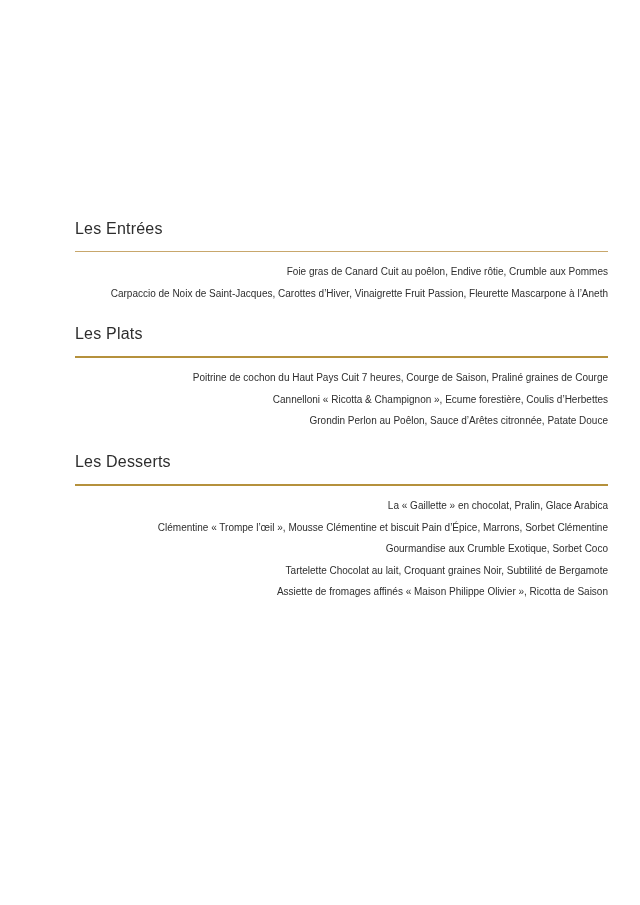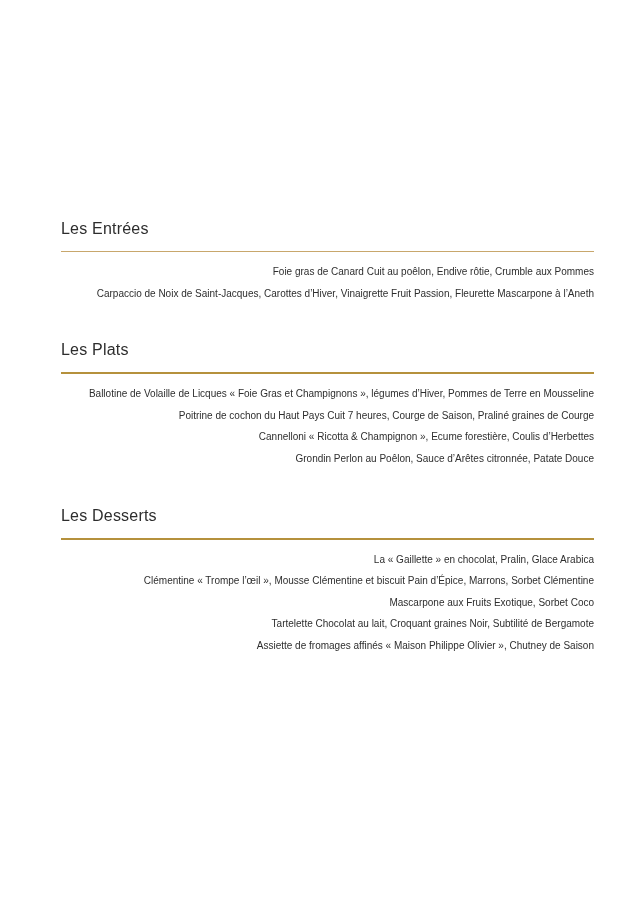--- a/index.html
+++ b/index.html
@@ -15,27 +15,27 @@
     overflow: hidden;
   }
   .page {
     position: relative;
     width: 640px;
     height: 905px;
     background: #ffffff;
   }
   .content {
     position: absolute;
-    left: 61px;
+    left: 75px;
     top: 0;
     width: 533px;
   }
   .menu-section { display: block; }
   .section-first { margin-top: 219px; }
-  .section-next  { margin-top: 36px; }
+  .section-next  { margin-top: 20px; }
   .section-heading {
     font-size: 16px;
     line-height: 19px;
     font-weight: 400;
     letter-spacing: 0.2px;
     color: #2d2d2d;
     margin: 0;
   }
   .section-rule {
     margin-top: 13px;
@@ -69,33 +69,32 @@
       <ul class="item-list">
         <li class="menu-item">Foie gras de Canard Cuit au poêlon, Endive rôtie, Crumble aux Pommes</li>
         <li class="menu-item">Carpaccio de Noix de Saint-Jacques, Carottes d’Hiver, Vinaigrette Fruit Passion, Fleurette Mascarpone à l’Aneth</li>
       </ul>
     </section>
 
     <section class="menu-section section-next">
       <h2 class="section-heading">Les Plats</h2>
       <div class="section-rule rule-thick"></div>
       <ul class="item-list">
-        <li class="menu-item">Ballotine de Volaille de Licques « Foie Gras et Champignons », légumes d’Hiver, Pommes de Terre en Mousseline</li>
         <li class="menu-item">Poitrine de cochon du Haut Pays Cuit 7 heures, Courge de Saison, Praliné graines de Courge</li>
         <li class="menu-item">Cannelloni « Ricotta &amp; Champignon », Ecume forestière, Coulis d’Herbettes</li>
         <li class="menu-item">Grondin Perlon au Poêlon, Sauce d’Arêtes citronnée, Patate Douce</li>
       </ul>
     </section>
 
     <section class="menu-section section-next">
       <h2 class="section-heading">Les Desserts</h2>
       <div class="section-rule rule-thick"></div>
       <ul class="item-list">
         <li class="menu-item">La « Gaillette » en chocolat, Pralin, Glace Arabica</li>
         <li class="menu-item">Clémentine « Trompe l’œil », Mousse Clémentine et biscuit Pain d’Épice, Marrons, Sorbet Clémentine</li>
-        <li class="menu-item">Mascarpone aux Fruits Exotique, Sorbet Coco</li>
+        <li class="menu-item">Gourmandise aux Crumble Exotique, Sorbet Coco</li>
         <li class="menu-item">Tartelette Chocolat au lait, Croquant graines Noir, Subtilité de Bergamote</li>
-        <li class="menu-item">Assiette de fromages affinés « Maison Philippe Olivier », Chutney de Saison</li>
+        <li class="menu-item">Assiette de fromages affinés « Maison Philippe Olivier », Ricotta de Saison</li>
       </ul>
     </section>
 
   </div>
 </div>
 
 </body></html>

